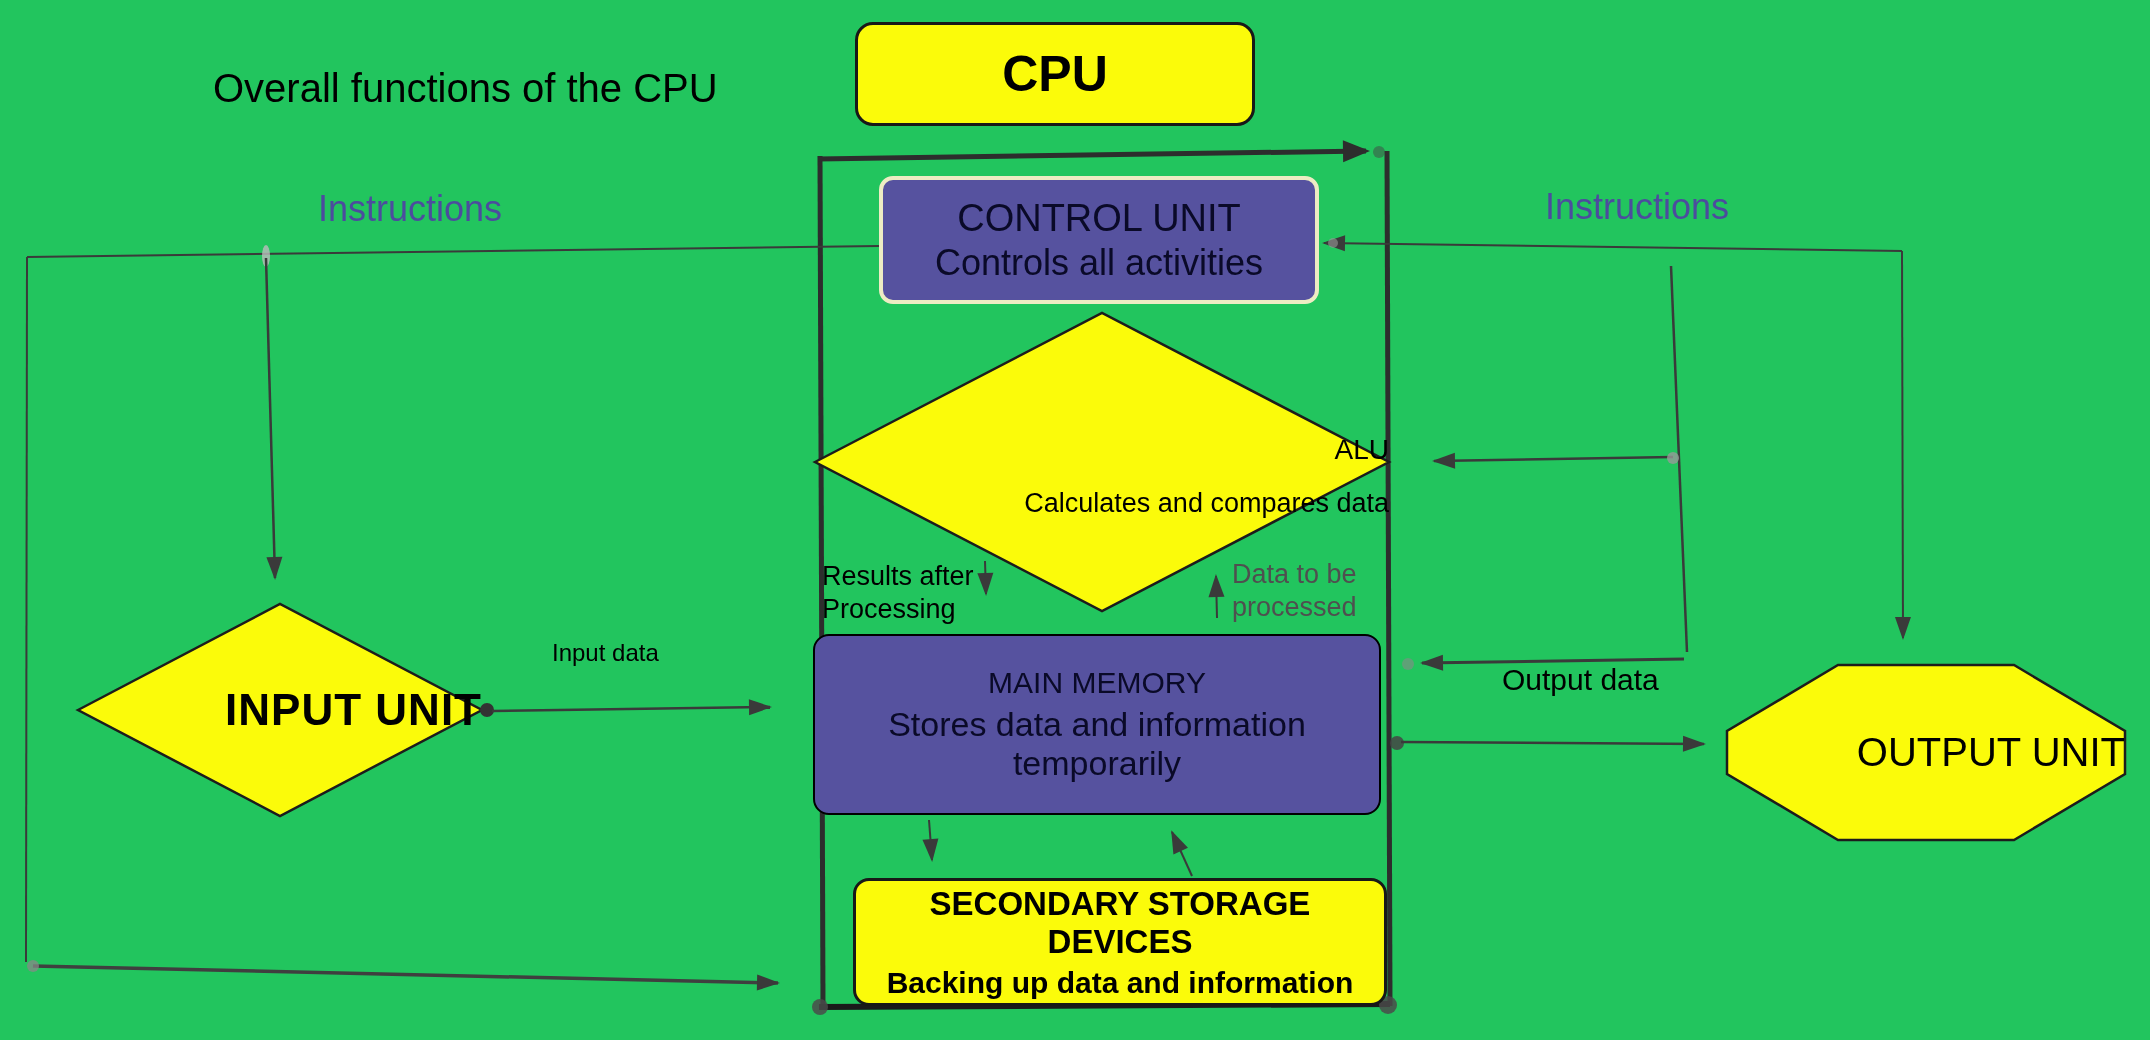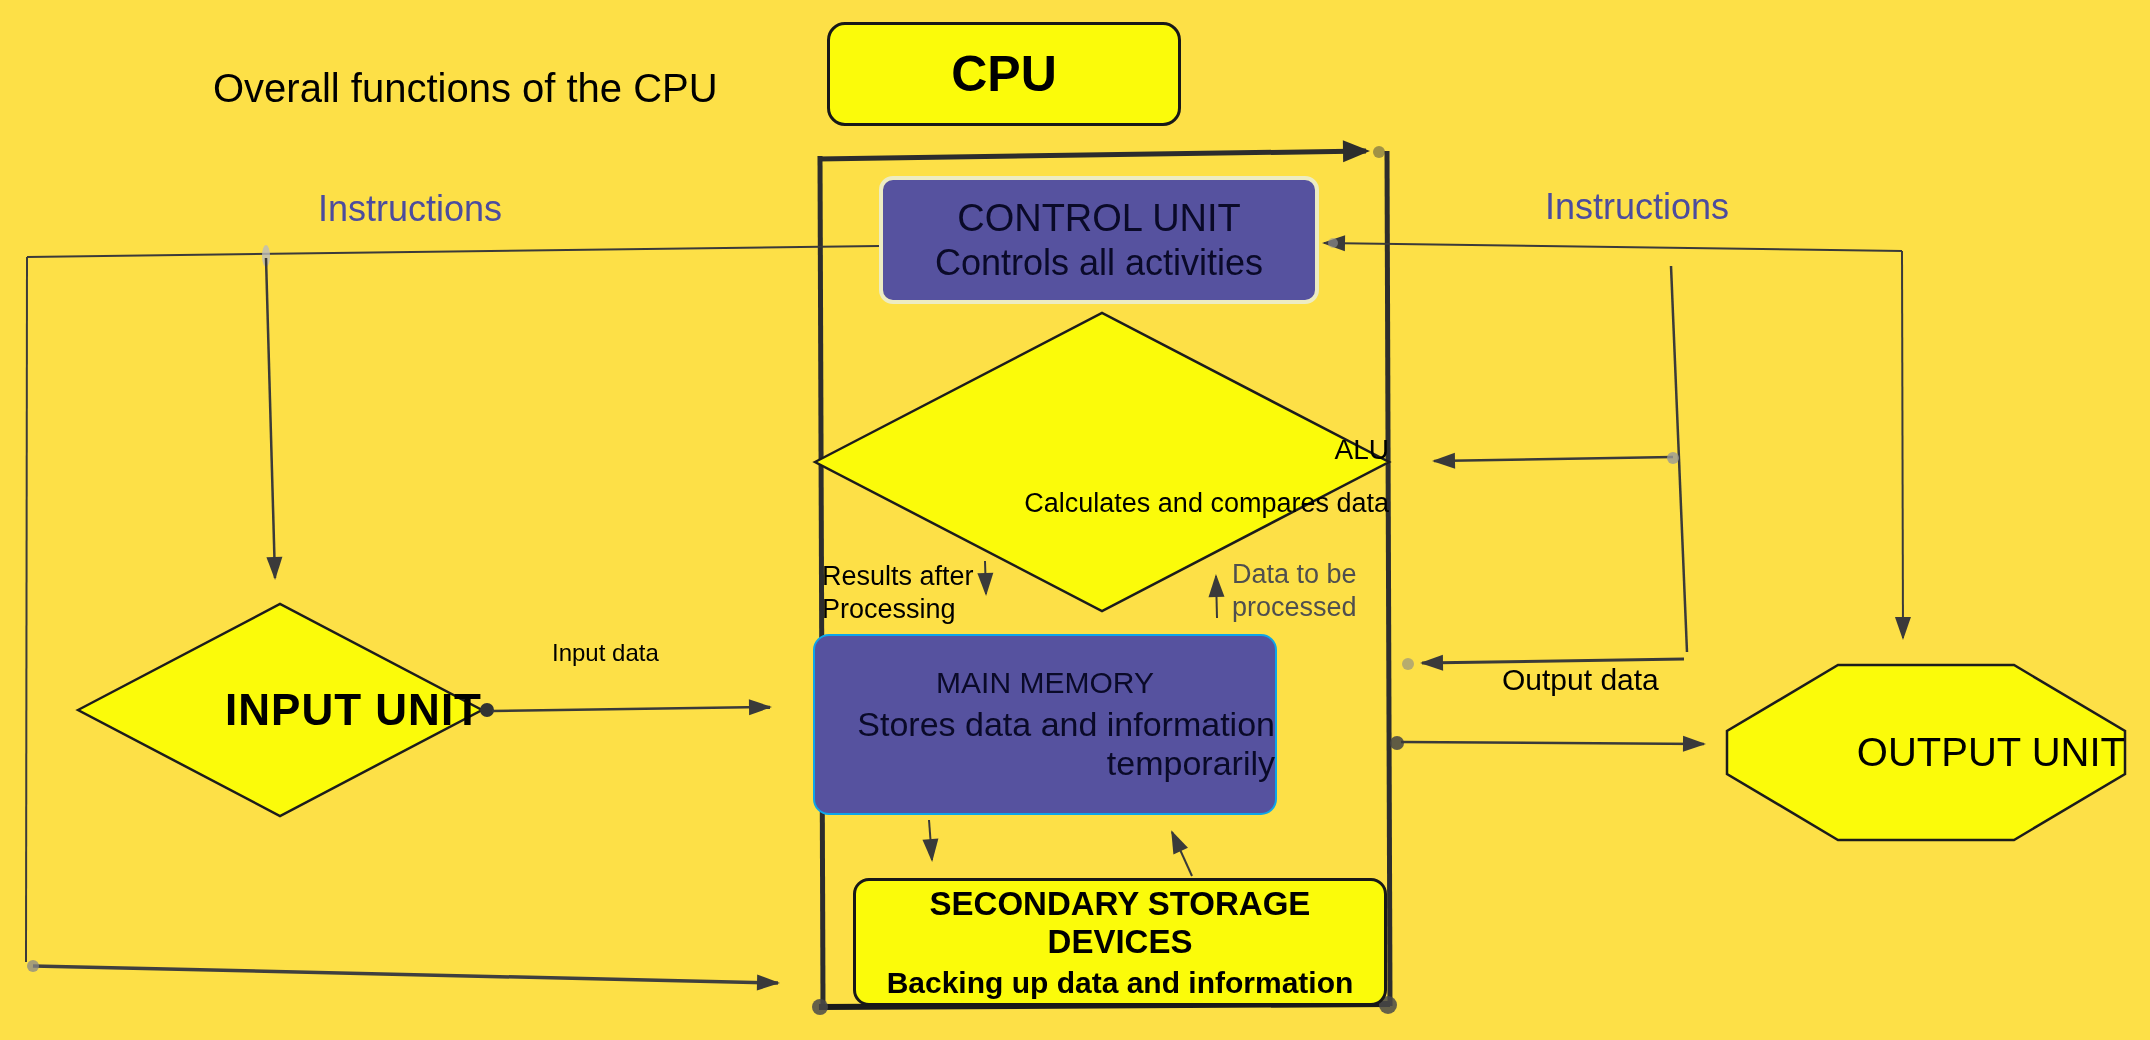--- a/index.html
+++ b/index.html
@@ -1,17 +1,17 @@
 <!DOCTYPE html>
 <html><head>
 <meta charset="utf-8">
 <style>
   html,body{margin:0;padding:0;background:#ffffff;}
   #canvas{
-    position:relative;width:2150px;height:1040px;background:#fde047;overflow:hidden;
+    position:relative;width:2150px;height:1040px;background:#22c55e;overflow:hidden;
     font-family:"Liberation Sans", sans-serif;
   }
   .txt{position:absolute;color:#000;white-space:nowrap;}
   .box{position:absolute;display:flex;flex-direction:column;align-items:center;justify-content:center;text-align:center;box-sizing:border-box;}
   .yellow-box{background:#fbfb0a;border:3px solid #181818;}
   .purple-box{background:#56529f;color:#0a0a28;}
   .shape-label{position:absolute;display:flex;flex-direction:column;align-items:flex-end;justify-content:center;text-align:center;color:#000;}
   svg{position:absolute;left:0;top:0;}
 </style>
 </head>
@@ -81,35 +81,35 @@
 
     <line x1="929" y1="820" x2="932" y2="860" stroke="#3a3a3a" stroke-width="2" marker-end="url(#ah)"></line>
     <line x1="1192" y1="876" x2="1172" y2="832" stroke="#3a3a3a" stroke-width="2" marker-end="url(#ah)"></line>
 
     <line x1="985" y1="561" x2="986" y2="594" stroke="#3a3a3a" stroke-width="2" marker-end="url(#ah)"></line>
     <line x1="1217" y1="618" x2="1216" y2="576" stroke="#3a3a3a" stroke-width="2" marker-end="url(#ah)"></line>
   </svg>
 
   <div class="txt" style="left:213px;top:66px;font-size:40px;color:#000;">Overall functions of the CPU</div>
 
-  <div class="box yellow-box" style="left:827px;top:22px;width:354px;height:104px;border-radius:18px;">
+  <div class="box yellow-box" style="left:855px;top:22px;width:400px;height:104px;border-radius:18px;">
     <div style="font-size:50px;font-weight:600;color:#000;">CPU</div>
   </div>
 
   <div class="box purple-box" style="left:879px;top:176px;width:440px;height:128px;border-radius:14px;border:4px solid #edecc3;">
     <div style="font-size:38px;font-weight:500;">CONTROL UNIT</div>
     <div style="font-size:36px;font-weight:400;margin-top:2px;">Controls all activities</div>
   </div>
 
   <div class="shape-label" style="left:815px;top:434px;width:574px;height:84px;">
     <div style="font-size:28px;">ALU</div>
     <div style="font-size:27px;margin-top:22px;">Calculates and compares data</div>
   </div>
 
-  <div class="box purple-box" style="left:813px;top:634px;width:464px;height:181px;border-radius:16px;border:2px solid #0ea5e9;text-align:right;">
+  <div class="box purple-box" style="left:813px;top:634px;width:568px;height:181px;border-radius:16px;border:2px solid #000000;">
     <div style="font-size:30px;font-weight:400;">MAIN MEMORY</div>
     <div style="font-size:34px;font-weight:400;margin-top:5px;">Stores data and information temporarily</div>
   </div>
 
   <div class="box yellow-box" style="left:853px;top:878px;width:534px;height:128px;border-radius:16px;">
     <div style="font-size:33px;font-weight:600;color:#000;">SECONDARY STORAGE DEVICES</div>
     <div style="font-size:30px;font-weight:600;color:#000;margin-top:5px;">Backing up data and information</div>
   </div>
 
   <div class="shape-label" style="left:78px;top:604px;width:404px;height:212px;">

